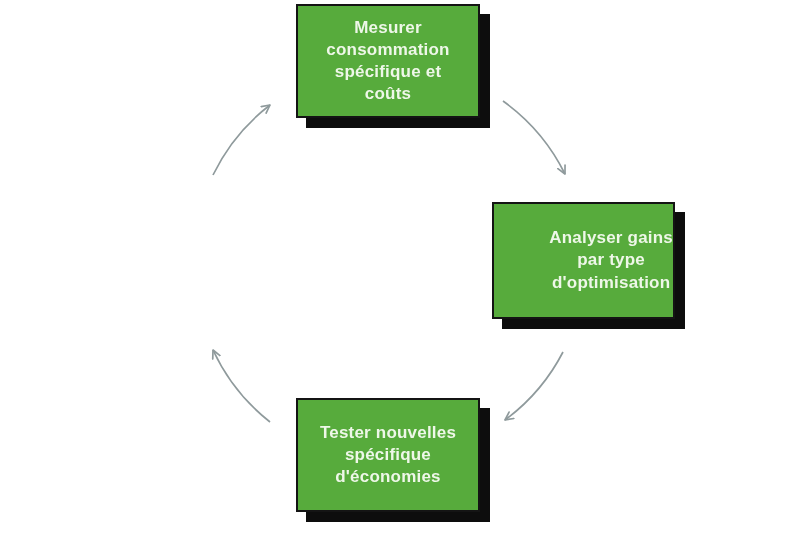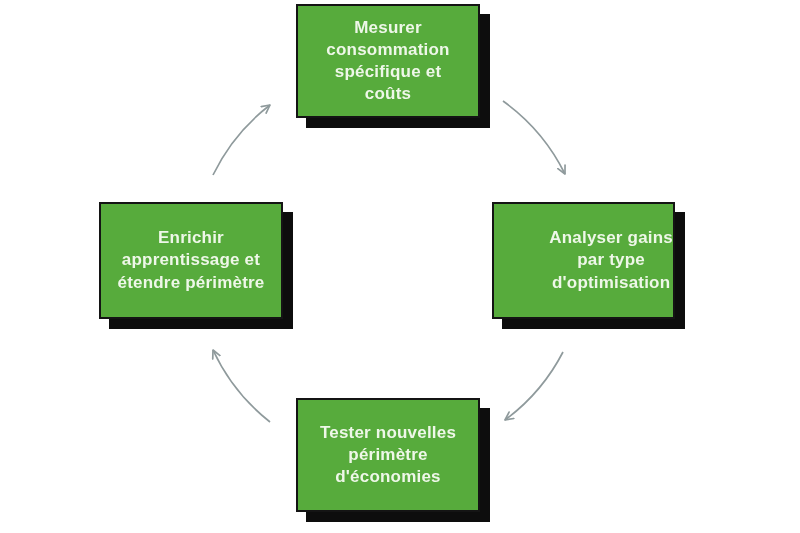--- a/index.html
+++ b/index.html
@@ -72,23 +72,18 @@
   </div>
 
   <div class="step pos-right">
     <span class="step-label">Analyser gains
 par type
 d'optimisation</span>
   </div>
 
   <div class="step pos-bottom">
     <span class="step-label">Tester nouvelles
-périmètre
+spécifique
 d'économies</span>
   </div>
 
-  <div class="step pos-left">
-    <span class="step-label">Enrichir
-apprentissage et
-étendre périmètre</span>
-  </div>
 
 </div>
 
 </body></html>

